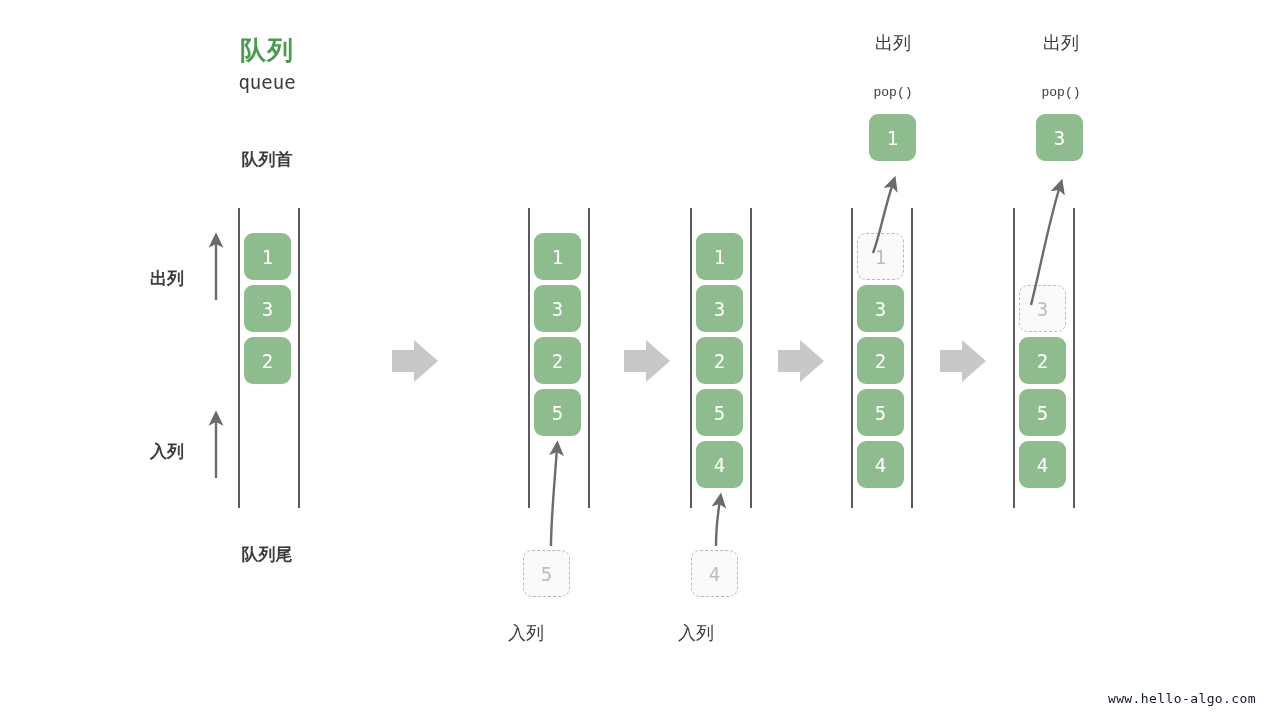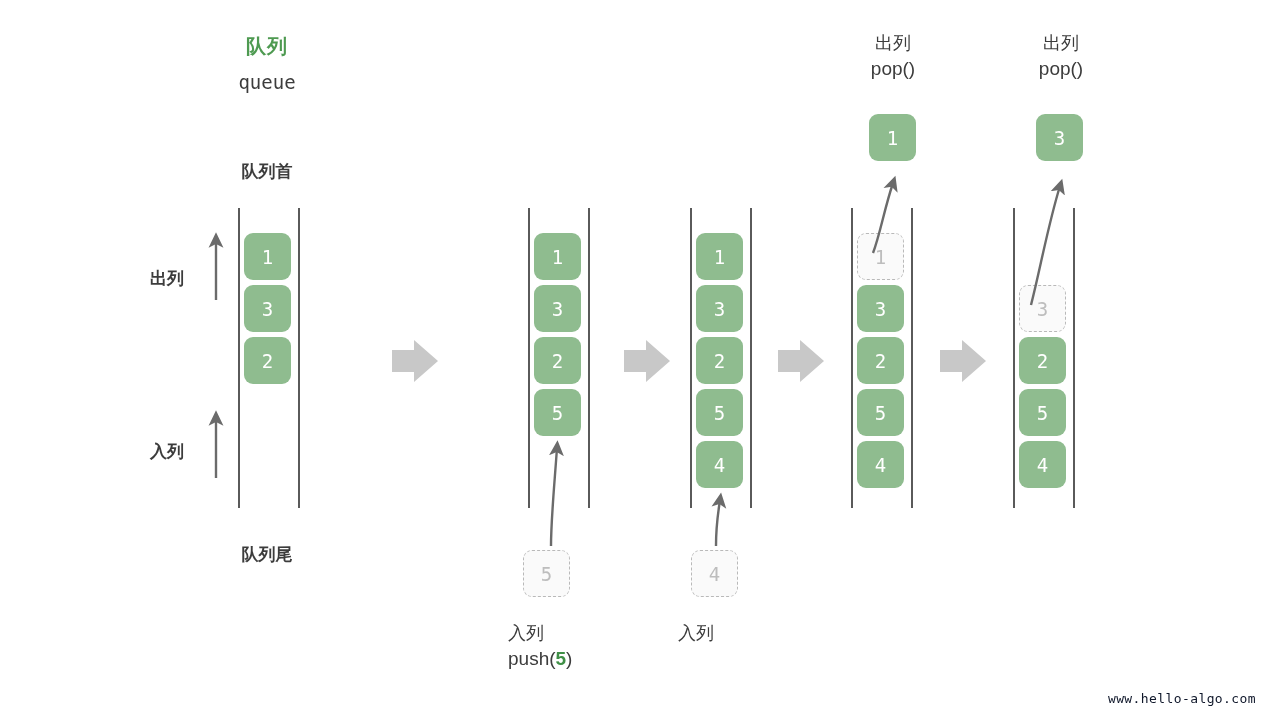--- a/index.html
+++ b/index.html
@@ -20,21 +20,21 @@
     left: 0; top: 0;
     width: 1280px;
     height: 720px;
   }
 
   
   .title-cn {
     position: absolute;
     width: 200px;
     text-align: center;
-    font-size: 20px;
+    font-size: 26px;
     font-weight: bold;
     color: #4e9a51;
     letter-spacing: 1px;
   }
   .title-en {
     position: absolute;
     width: 200px;
     text-align: center;
     font-size: 19px;
     font-family: "DejaVu Sans Mono", "Liberation Mono", monospace;
@@ -96,22 +96,23 @@
     position: absolute;
     width: 170px;
     font-size: 18px;
     line-height: 26px;
     color: #3c3c3c;
     white-space: nowrap;
   }
   .caption .cn { display: block; font-family: "DejaVu Sans", "Liberation Sans", sans-serif; }
   .caption .code {
     display: block;
-    font-family: Liberation Sans, sans-serif;
-    font-size: 19px;
+    font-family: Liberation Mono, monospace;
+    font-size: 13px;
+    margin-top: 24px;
   }
   .caption .arg { color: #3f8f46; font-weight: bold; }
   .caption.center { text-align: center; }
 
   
   .watermark {
     position: absolute;
     right: 24px;
     bottom: 14px;
     font-size: 13px;
@@ -129,21 +130,21 @@
   }
 </style>
 </head>
 <body>
 
 <div class="stage">
 
   <div class="title-cn" style="left:167px; top:33px;">队列</div>
   <div class="title-en" style="left:167px; top:71px;">queue</div>
 
-  <div class="head-label" style="left:187px; top:160px;">队列首</div>
+  <div class="head-label" style="left:187px; top:148px;">队列首</div>
 
   <div class="rail" style="left:238px; top:208px; height:300px;"></div>
   <div class="rail" style="left:298px; top:208px; height:300px;"></div>
 
   <div class="cell" style="left:244px; top:233px;">1</div>
   <div class="cell" style="left:244px; top:285px;">3</div>
   <div class="cell" style="left:244px; top:337px;">2</div>
 
   <div class="side-label" style="left:150px; top:267px;">出列</div>
   <div class="side-label" style="left:150px; top:440px;">入列</div>
@@ -155,21 +156,20 @@
 
   <div class="cell" style="left:534px; top:233px;">1</div>
   <div class="cell" style="left:534px; top:285px;">3</div>
   <div class="cell" style="left:534px; top:337px;">2</div>
   <div class="cell" style="left:534px; top:389px;">5</div>
 
   <div class="cell ghost" style="left:523px; top:550px;">5</div>
 
   <div class="caption" style="left:508px; top:620px;">
     <span class="cn">入列</span>
-    <span class="code"><span>push(</span><span class="arg">5</span><span>)</span></span>
   </div>
 
   <div class="rail" style="left:690px; top:208px; height:300px;"></div>
   <div class="rail" style="left:750px; top:208px; height:300px;"></div>
 
   <div class="cell" style="left:696px; top:233px;">1</div>
   <div class="cell" style="left:696px; top:285px;">3</div>
   <div class="cell" style="left:696px; top:337px;">2</div>
   <div class="cell" style="left:696px; top:389px;">5</div>
   <div class="cell" style="left:696px; top:441px;">4</div>

